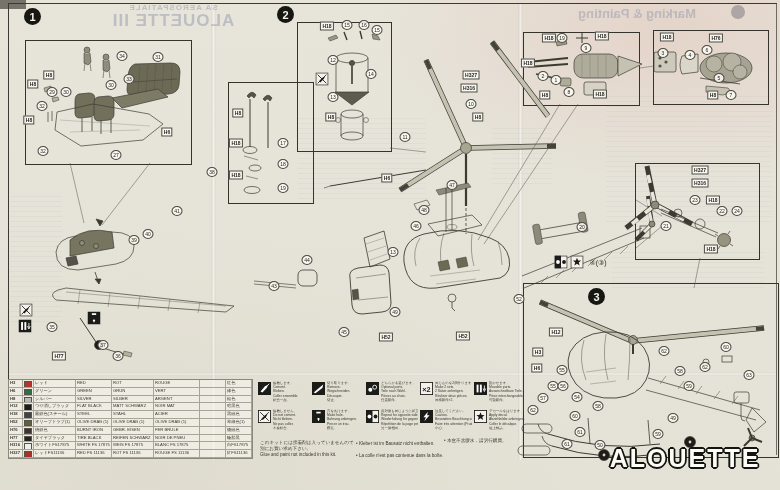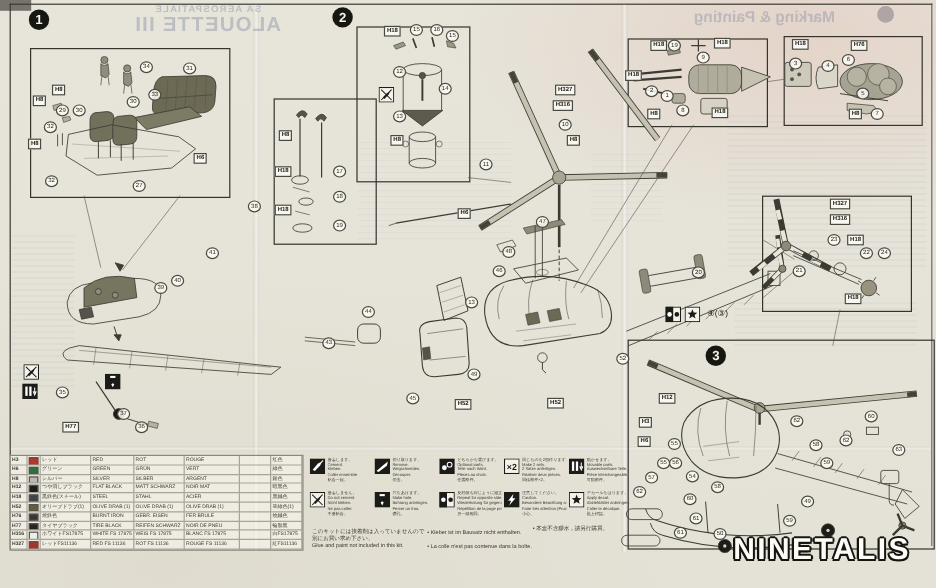--- a/index.html
+++ b/index.html
@@ -677,17 +677,17 @@
       </div>
     </div>
 
   <div class="note" style="left:260px;top:440px;">このキットには接着剤は入っていませんので別にお買い求め下さい。</div>
   <div class="note" style="left:260px;top:452px;">Glue and paint not included in this kit.</div>
   <div class="note" style="left:356px;top:441px;">• Kleber ist im Bausatz nicht enthalten.</div>
   <div class="note" style="left:356px;top:453px;">• La colle n'est pas contenue dans la boîte.</div>
   <div class="note" style="left:444px;top:438px;">• 本盒不含膠水，請另行購買。</div>
 
   <div id="logo">
-    <div class="t">NINETALIS</div><br>
+    <div class="t">ALOUETTE</div><br>
     
   </div>
 
 </div>
 
 </body></html>

